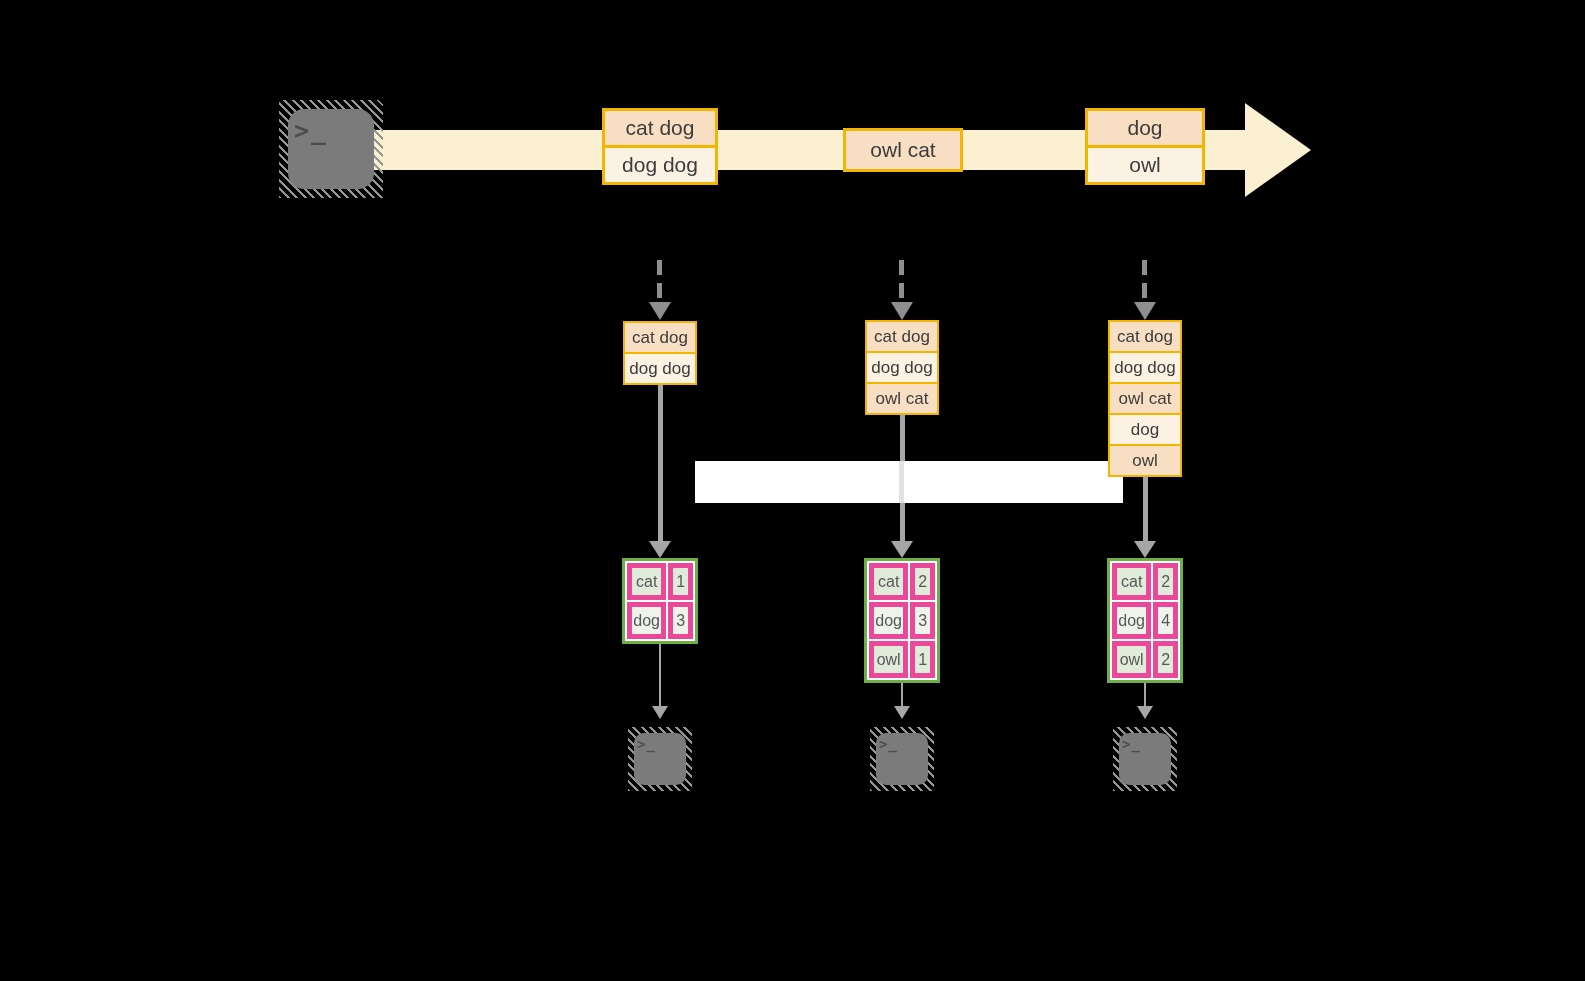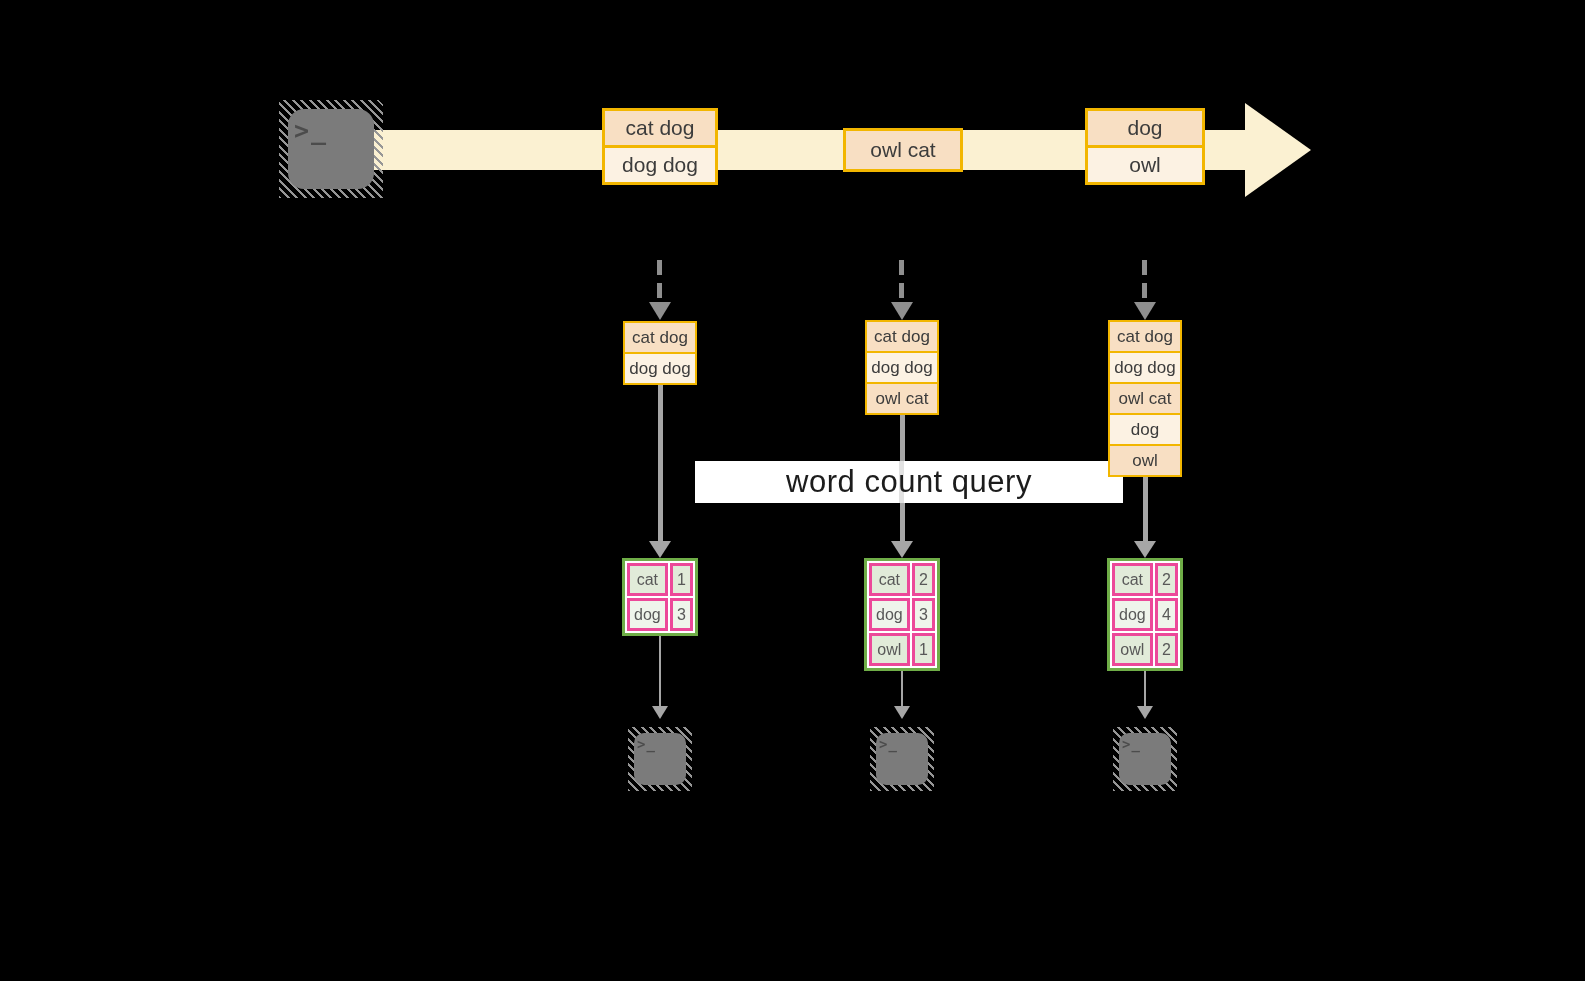--- a/index.html
+++ b/index.html
@@ -44,21 +44,21 @@
   
   .banner{position:absolute;left:695px;top:461px;width:428px;height:42px;background:#FFFFFF;z-index:3;
           display:flex;align-items:center;justify-content:center;}
   .banner .thru-line{position:absolute;left:204px;top:0;width:5px;height:100%;background:#E2E2E2;}
   .banner .lbl{position:relative;font-size:31px;color:#1C1C1C;letter-spacing:.5px;}
 
   
   .wtable{position:absolute;width:76px;background:#FFF;border:3px solid #6FAD47;padding:2px;z-index:4;box-sizing:border-box;}
   .trow{display:flex;gap:2px;margin-top:2px;}
   .trow:first-child{margin-top:0;}
-  .tcell{border:3px solid #ec4899;height:27px;display:flex;align-items:center;justify-content:center;
+  .tcell{border:5px solid #ec4899;height:27px;display:flex;align-items:center;justify-content:center;
          font-size:16px;color:#585858;box-sizing:content-box;}
   .tcell.word{width:40px;}
   .tcell.num{width:20px;}
   .trow:nth-child(odd) .tcell{background:#E1EBD9;}
   .trow:nth-child(even) .tcell{background:#EFF4EB;}
 
   
   .term{position:absolute;z-index:4;
         background:repeating-linear-gradient(45deg,#969696 0 2px,rgba(0,0,0,0) 2px 6px);}
   .term .inner{position:absolute;background:#7B7B7B;}
@@ -122,21 +122,20 @@
 
   <div class="mid-line" style="left:658px;top:385px;height:156px;"></div>
   <div class="mid-head" style="left:649px;top:541px;"></div>
   <div class="mid-line" style="left:900px;top:415px;height:126px;"></div>
   <div class="mid-head" style="left:891px;top:541px;"></div>
   <div class="mid-line" style="left:1143px;top:477px;height:64px;"></div>
   <div class="mid-head" style="left:1134px;top:541px;"></div>
 
   <div class="banner">
     <div class="thru-line"></div>
-    <div class="lbl">word count query</div>
   </div>
 
   <div class="wtable" style="left:622px;top:558px;">
     <div class="trow">
       <div class="tcell word">cat</div>
       <div class="tcell num">1</div>
     </div>
     <div class="trow">
       <div class="tcell word">dog</div>
       <div class="tcell num">3</div>

